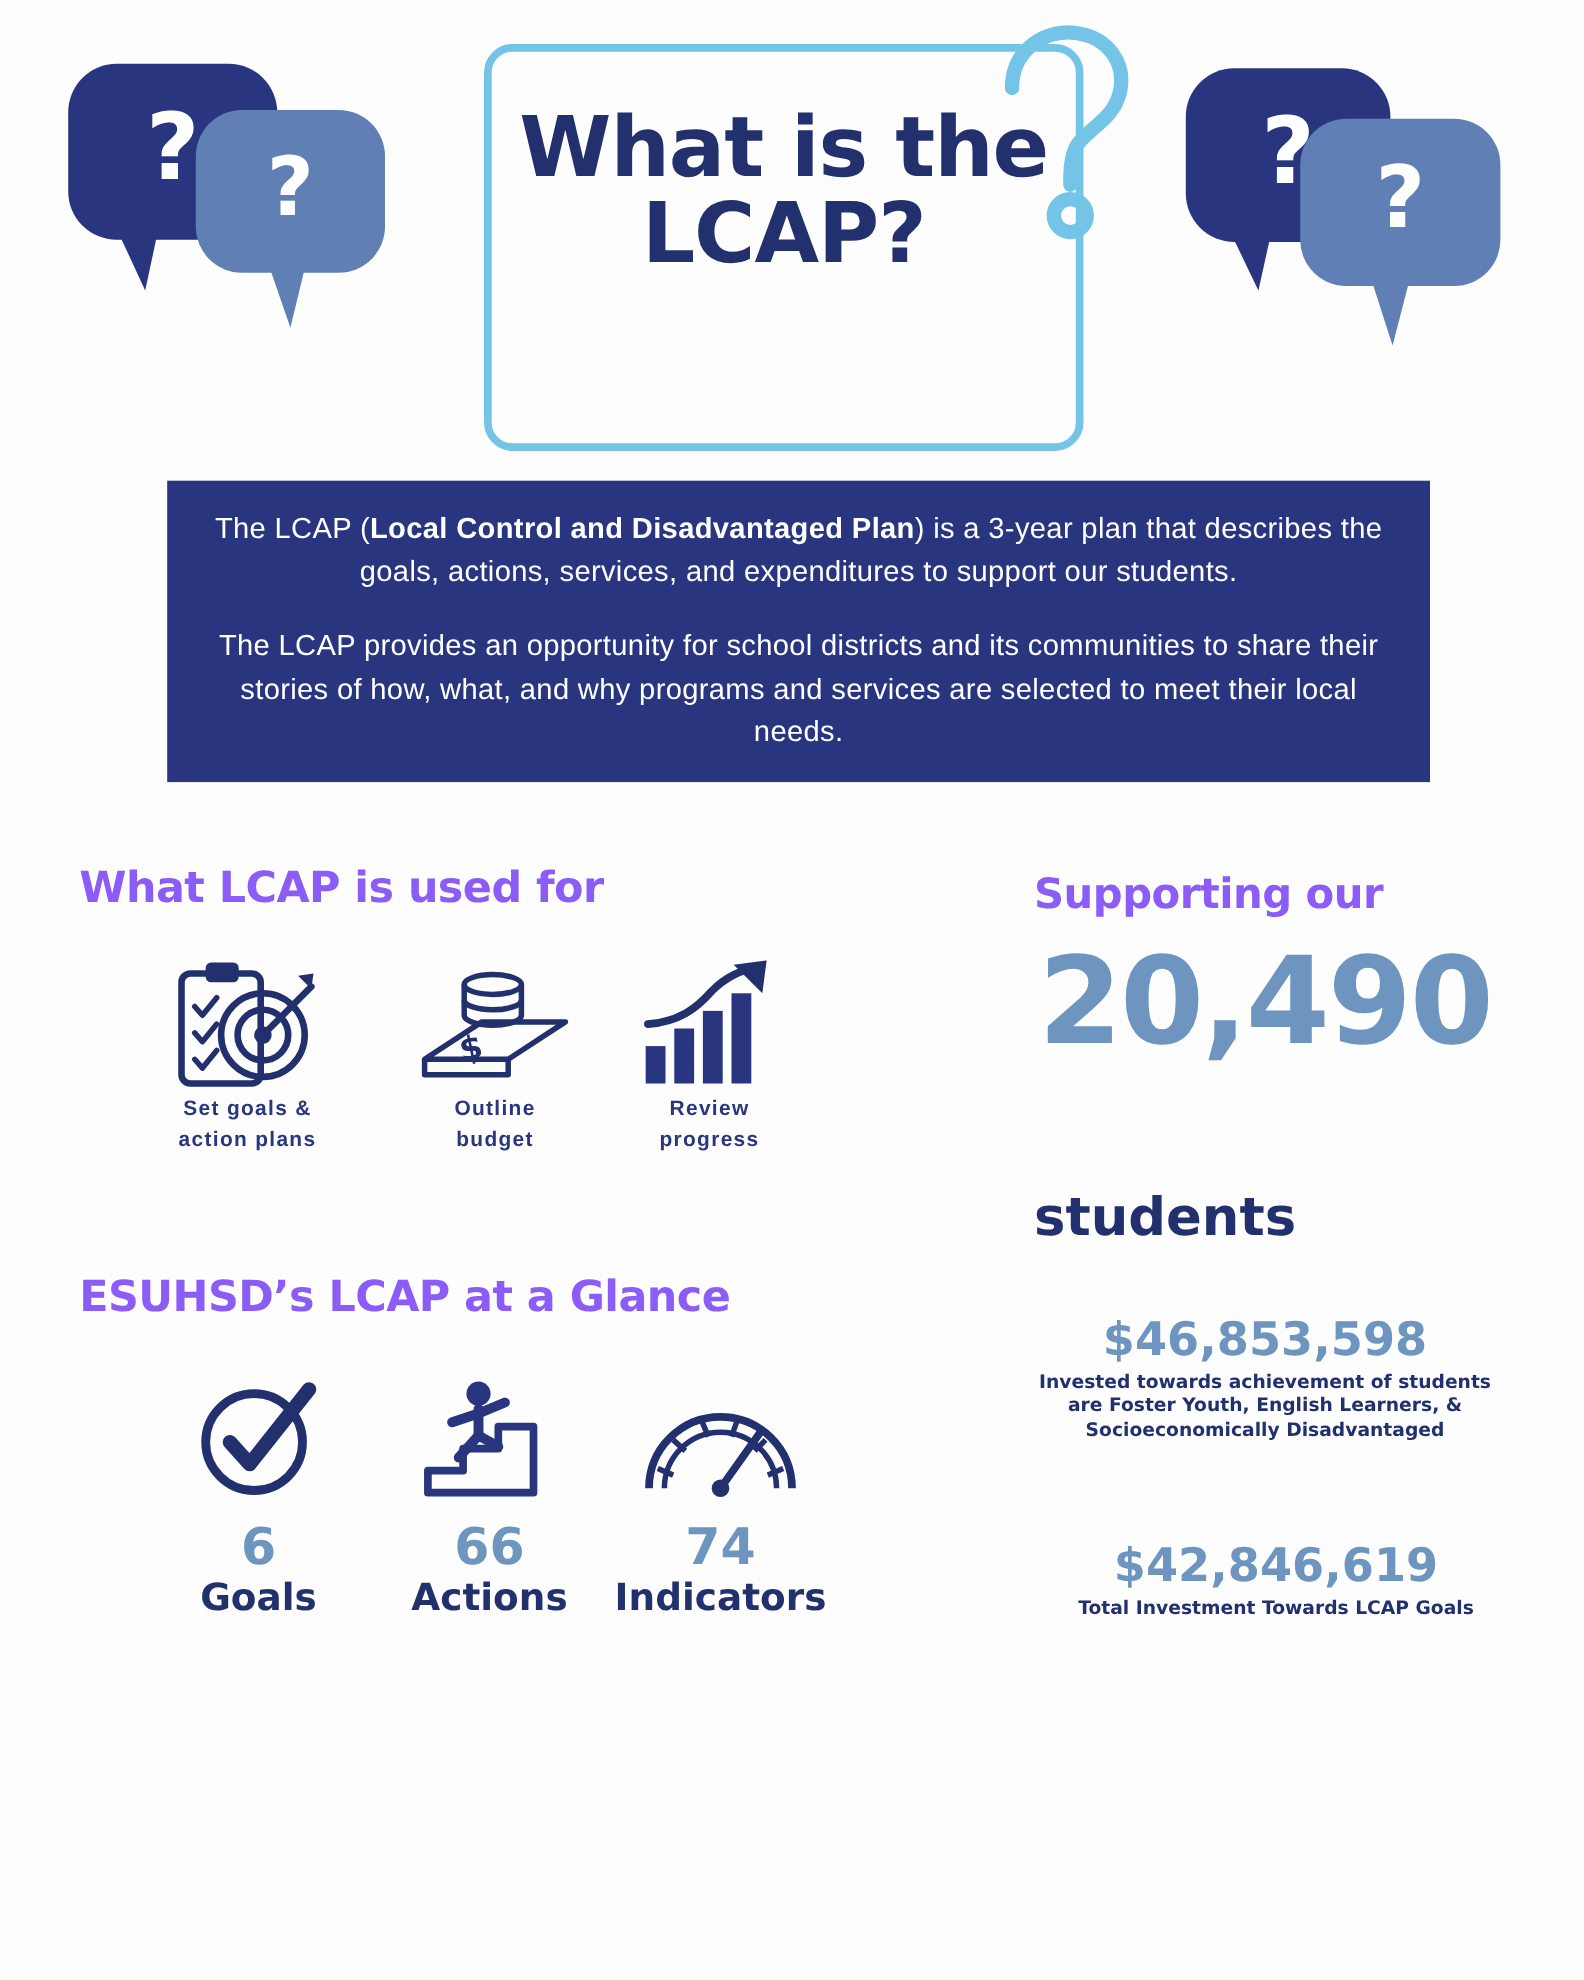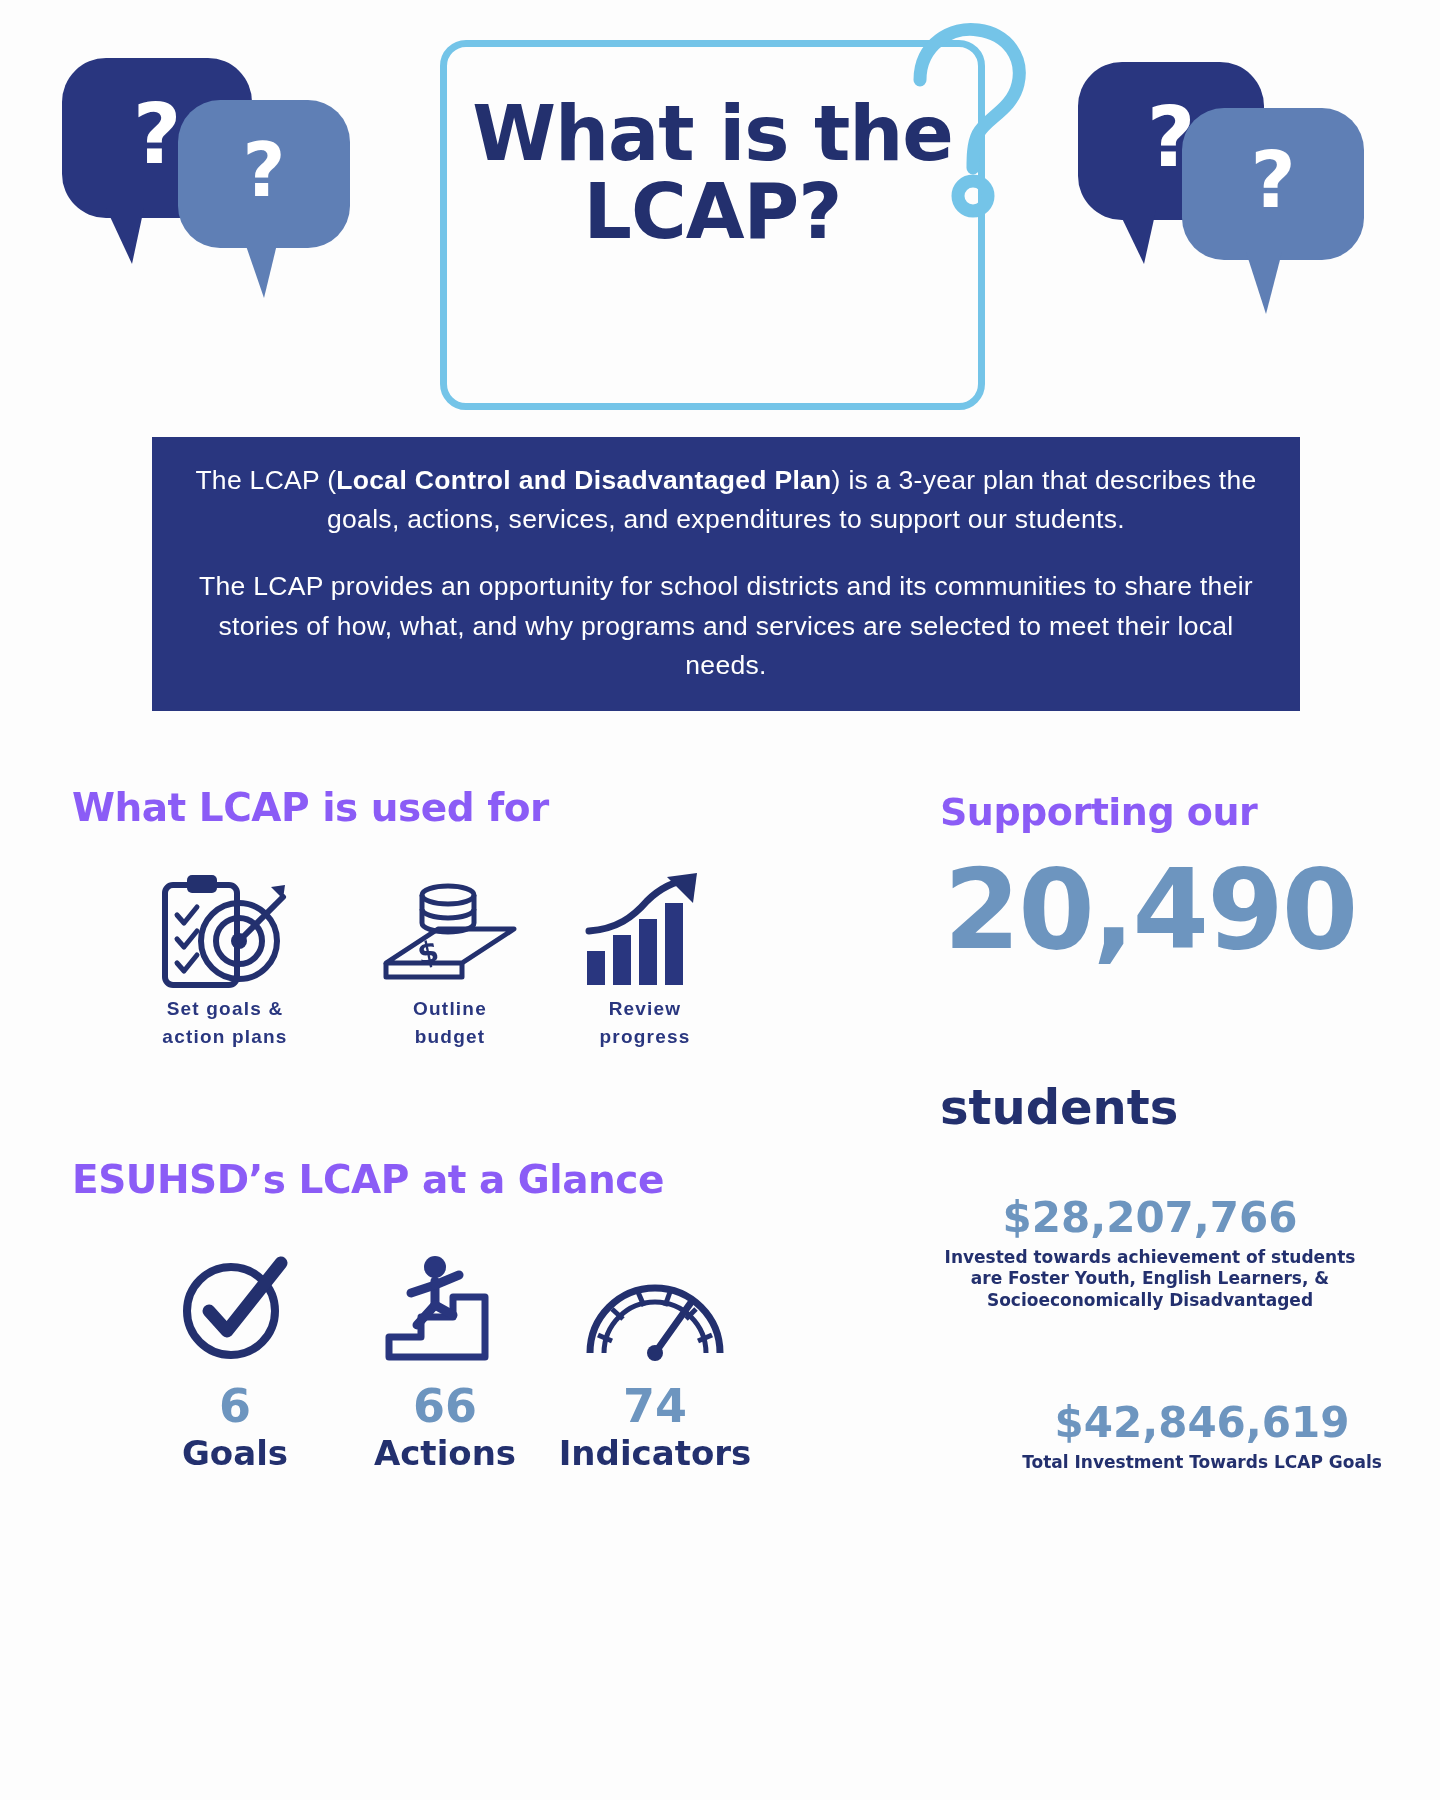--- a/index.html
+++ b/index.html
@@ -199,21 +199,21 @@
   }
   .money-block .desc {
     margin-top: 6px;
     font-family: "DejaVu Sans", sans-serif;
     font-weight: bold;
     font-size: 17px;
     color: #23306e;
     line-height: 1.25;
   }
   #money-1 { left: 930px; top: 1195px; }
-  #money-2 { left: 982px; top: 1400px; }
+  #money-2 { left: 940px; top: 1400px; }
 
   
   .footer { position: absolute; left: 0; top: 1560px; width: 1440px; height: 240px; }
 </style>
 </head>
 <body>
 
 <div class="page">
 
   <div class="header">
@@ -354,21 +354,21 @@
     </div>
     <div class="num">74</div>
     <div class="lbl">Indicators</div>
   </div>
 
   <div class="sec-title" id="supporting-title">Supporting our</div>
   <div class="big-number">20,490</div>
   <div class="students-word">students</div>
 
   <div class="money-block" id="money-1">
-    <div class="amount">$28,207,766</div>
+    <div class="amount">$46,853,598</div>
     <div class="desc">Invested towards achievement of students are Foster Youth, English Learners, &amp; Socioeconomically Disadvantaged</div>
   </div>
 
   <div class="money-block" id="money-2">
     <div class="amount">$42,846,619</div>
     <div class="desc">Total Investment Towards LCAP Goals</div>
   </div>
 
   <div class="footer">
     

